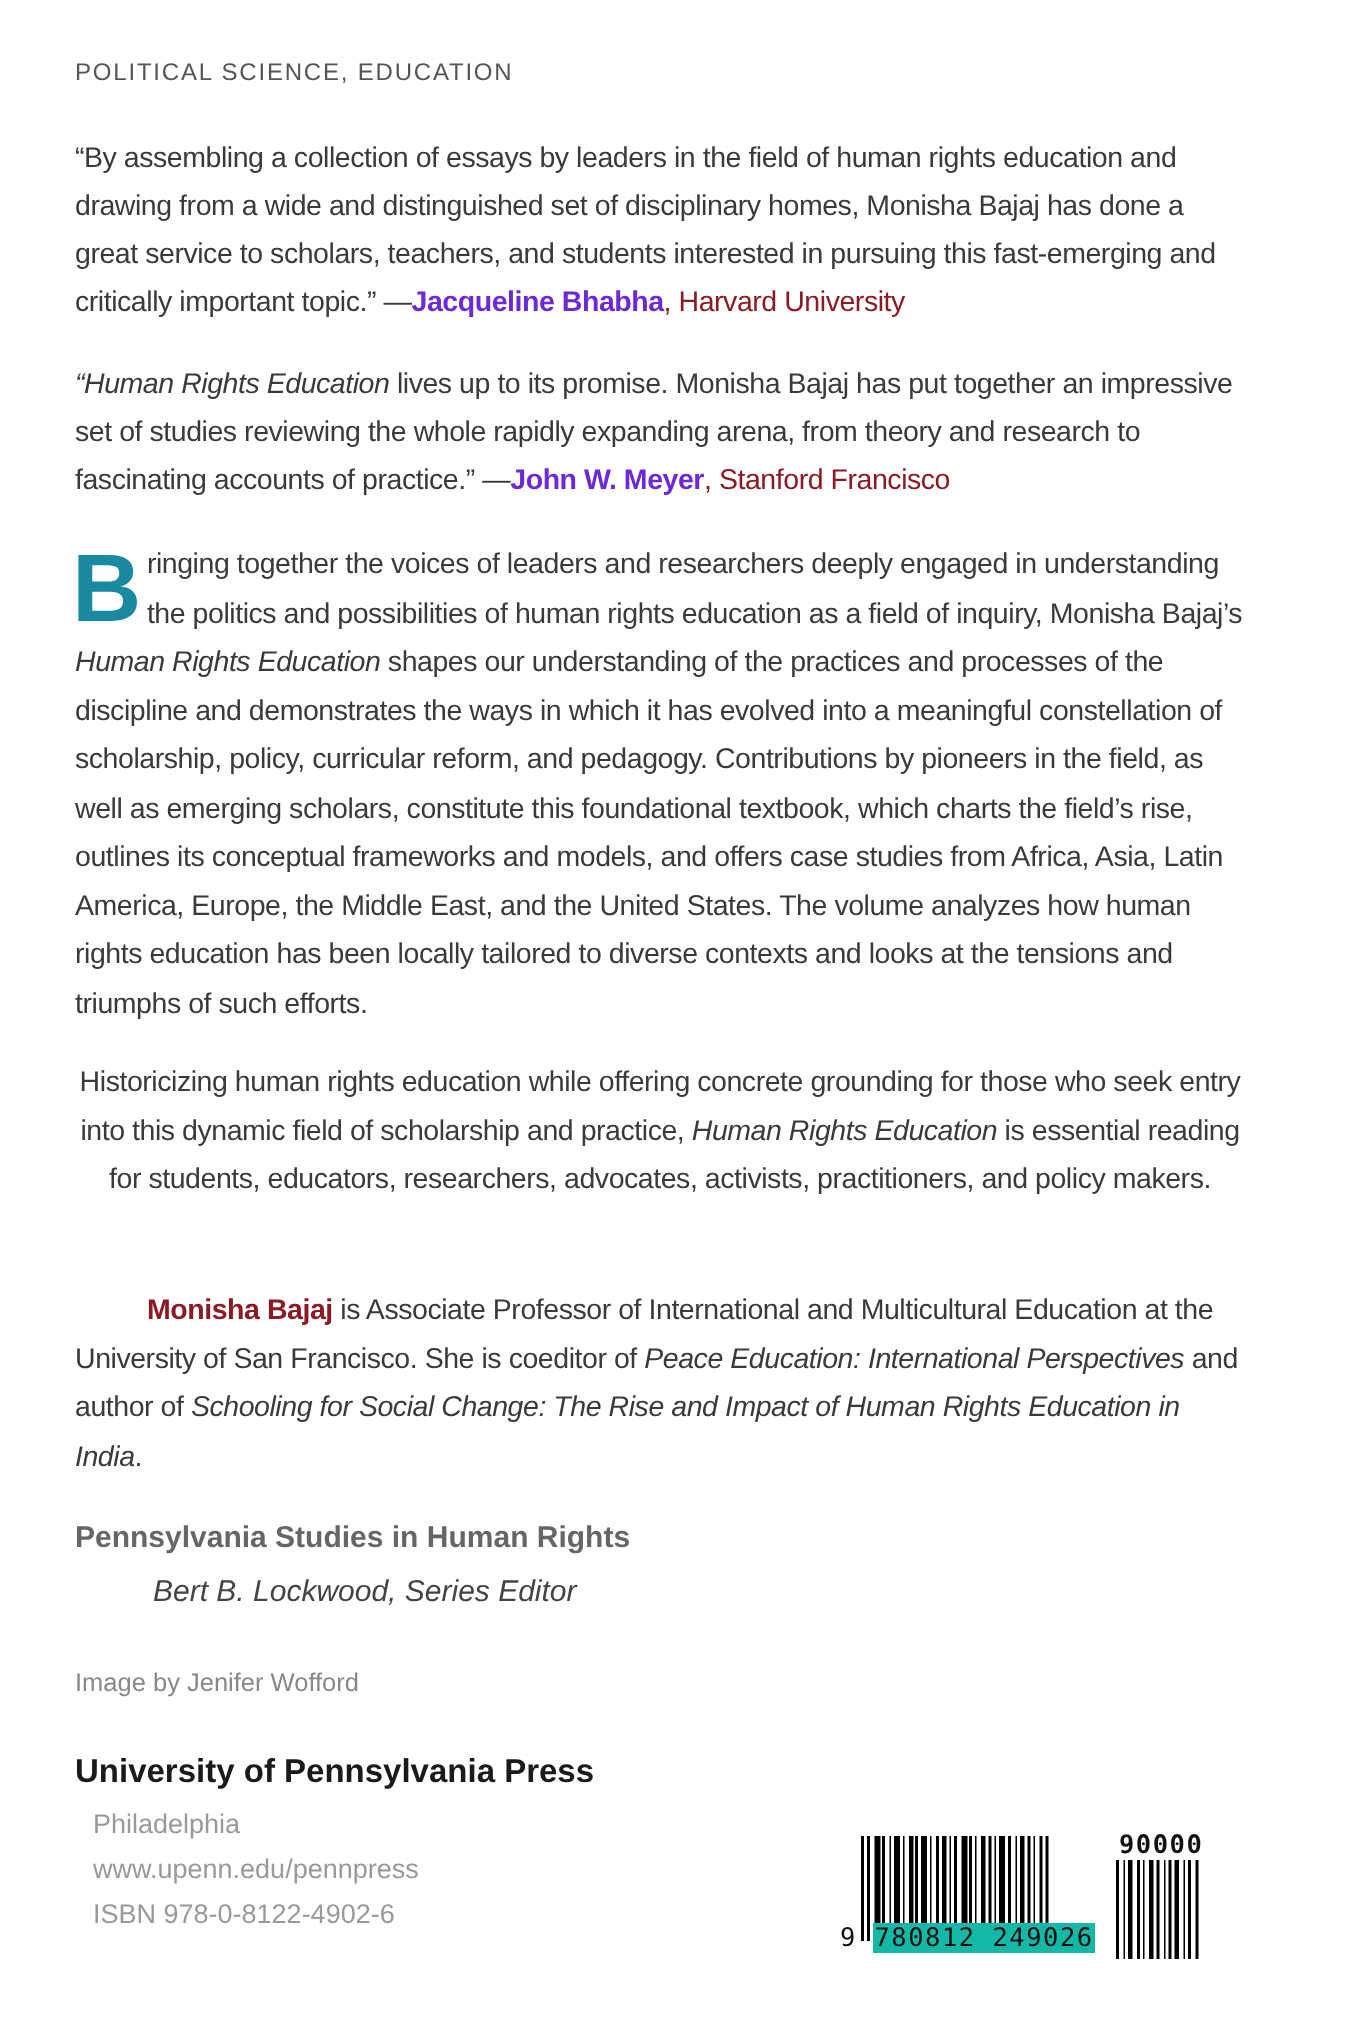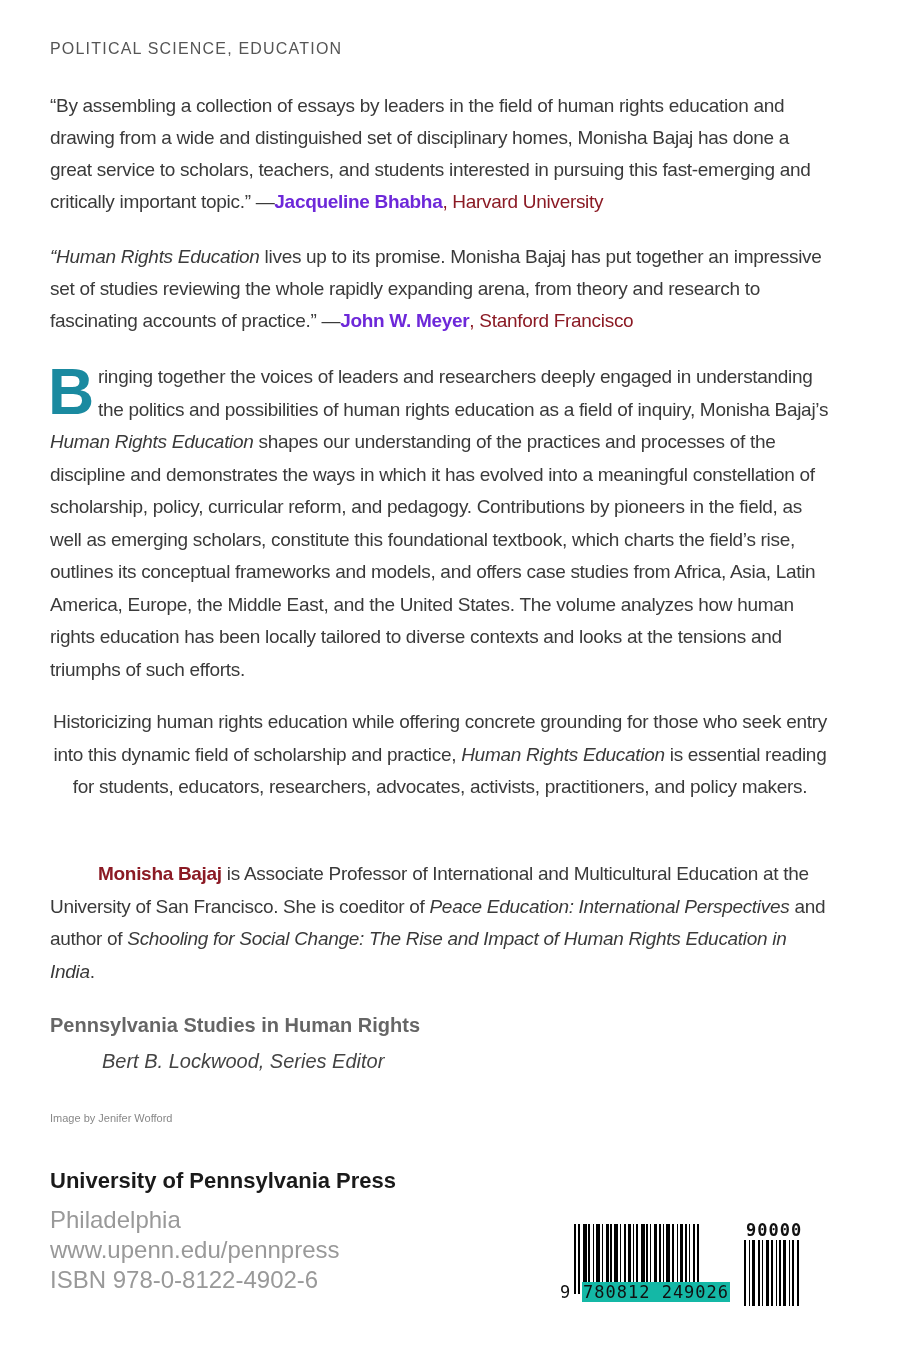--- a/index.html
+++ b/index.html
@@ -38,28 +38,28 @@
     .series {
       position: absolute; top: 1014px; left: 0;
       font-size: 20px; font-weight: bold; color: #666;
     }
     .series-editor {
       position: absolute; top: 1050px; left: 12px;
       font-size: 20px; font-style: italic; color: #444; margin-left: 40px;
     }
     .credit {
       position: absolute; top: 1112px; left: 0;
-      font-size: 11px; color: #888;
+      font-size: 17px; color: #888;
     }
     .publisher {
       position: absolute; top: 1168px; left: 0;
       font-size: 22px; font-weight: bold; color: #1a1a1a;
     }
     .pub-line {
-      position: absolute; left: 0; font-size: 24px; color: #999;
+      position: absolute; left: 12px; font-size: 18px; color: #999;
     }
     .city { top: 1206px; }
     .url { top: 1236px; }
     .isbn { top: 1266px; }
     .barcode-wrap { position: absolute; left: 560px; top: 1220px; width: 260px; height: 90px; }
     .barcode-main { position: absolute; left: 14px; top: 4px; width: 150px; height: 70px; display: flex; gap: 0; }
     .barcode-main span, .barcode-add span { display: inline-block; background: #000; height: 100%; }
     .barcode-digits { position: absolute; left: 0; top: 62px; font-family: "DejaVu Sans Mono", monospace; font-size: 17px; color: #111; background: transparent; letter-spacing: 1px; }
     .barcode-lead { position: absolute; left: 0; top: 62px; font-family: "DejaVu Sans Mono", monospace; font-size: 17px; color: #111; }
     .barcode-add-digits { position: absolute; left: 186px; top: 0; font-family: "DejaVu Sans Mono", monospace; font-size: 17px; font-weight: bold; color: #111; letter-spacing: 1px; }

